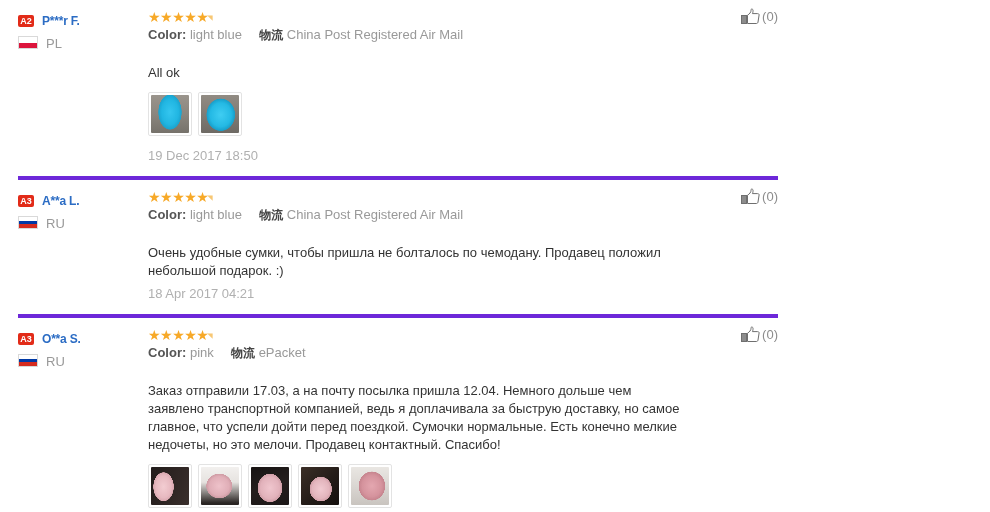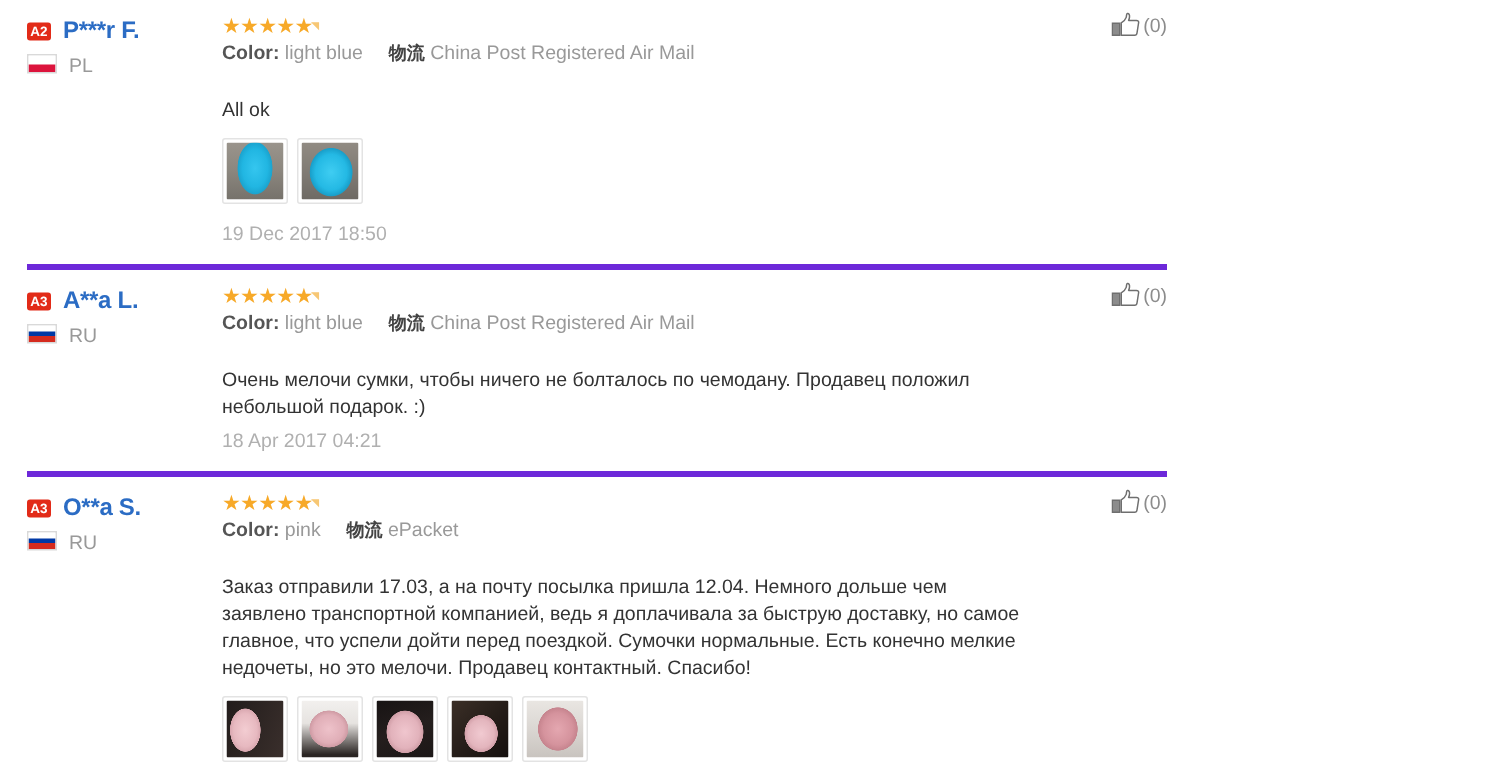--- a/index.html
+++ b/index.html
@@ -56,21 +56,21 @@
     min-width: 16px;
     text-align: center;
     border-radius: 2px;
     padding: 0 2px;
     font-weight: bold;
     letter-spacing: 0;
     box-sizing: border-box;
   }
   .user-name {
     color: #2b6cc4;
-    font-size: 16px;
+    font-size: 12px;
     font-weight: bold;
     margin-left: 8px;
     white-space: nowrap;
     letter-spacing: -0.2px;
   }
   .country-line {
     display: flex;
     height: 16px;
   }
   .flag {
@@ -326,21 +326,21 @@
         <div class="stars"><span class="star">★</span><span class="star">★</span><span class="star">★</span><span class="star">★</span><span class="star">★</span><span class="star-tail">◥</span></div>
 
         <div class="attr-line">
           <span class="attr-label">Color:</span>
           <span class="attr-value">light blue</span>
           <span class="attr-sep"></span>
           <span class="ship-label">物流</span>
           <span class="ship-value">China Post Registered Air Mail</span>
         </div>
 
-        <div class="review-text">Очень мелочи сумки, чтобы ничего не болталось по чемодану. Продавец положил небольшой подарок. :)</div>
+        <div class="review-text">Очень удобные сумки, чтобы пришла не болталось по чемодану. Продавец положил небольшой подарок. :)</div>
 
         <div class="date" style="margin-top: 6px;">18 Apr 2017 04:21</div>
       </div>
 
       <div class="helpful">
         <span class="thumbup-icon">
           <svg width="20" height="18" viewBox="0 0 20 18" xmlns="http://www.w3.org/2000/svg">
             <rect x="0.5" y="7.5" width="5" height="8" fill="#8c8c8c" stroke="#6f6f6f" stroke-width="1"></rect>
             <path d="M6.5 15.5 L6.5 7.2 C6.5 7.2 9.2 5.6 9.8 3.6 C10.2 2.2 9.8 1.2 10.6 1.0 C11.6 0.8 12.2 1.8 12.0 3.4 C11.9 4.6 11.4 5.6 11.4 5.6 L16.6 5.6 C17.6 5.6 18.2 6.2 18.1 7.0 L17.0 14.0 C16.9 14.9 16.3 15.5 15.4 15.5 Z" fill="#ffffff" stroke="#6f6f6f" stroke-width="1" stroke-linejoin="round"></path>
           </svg>

